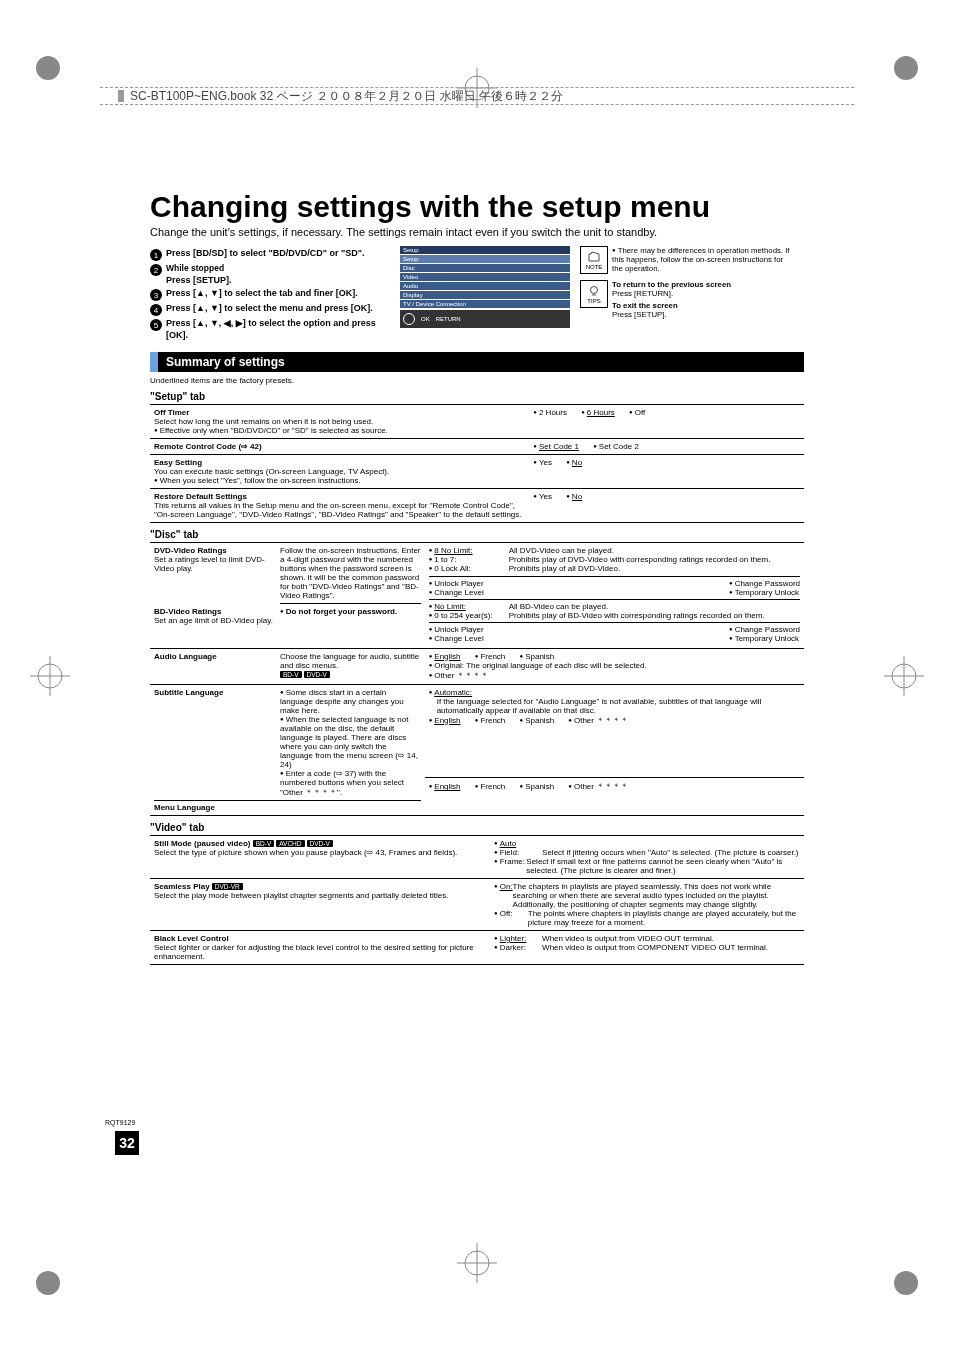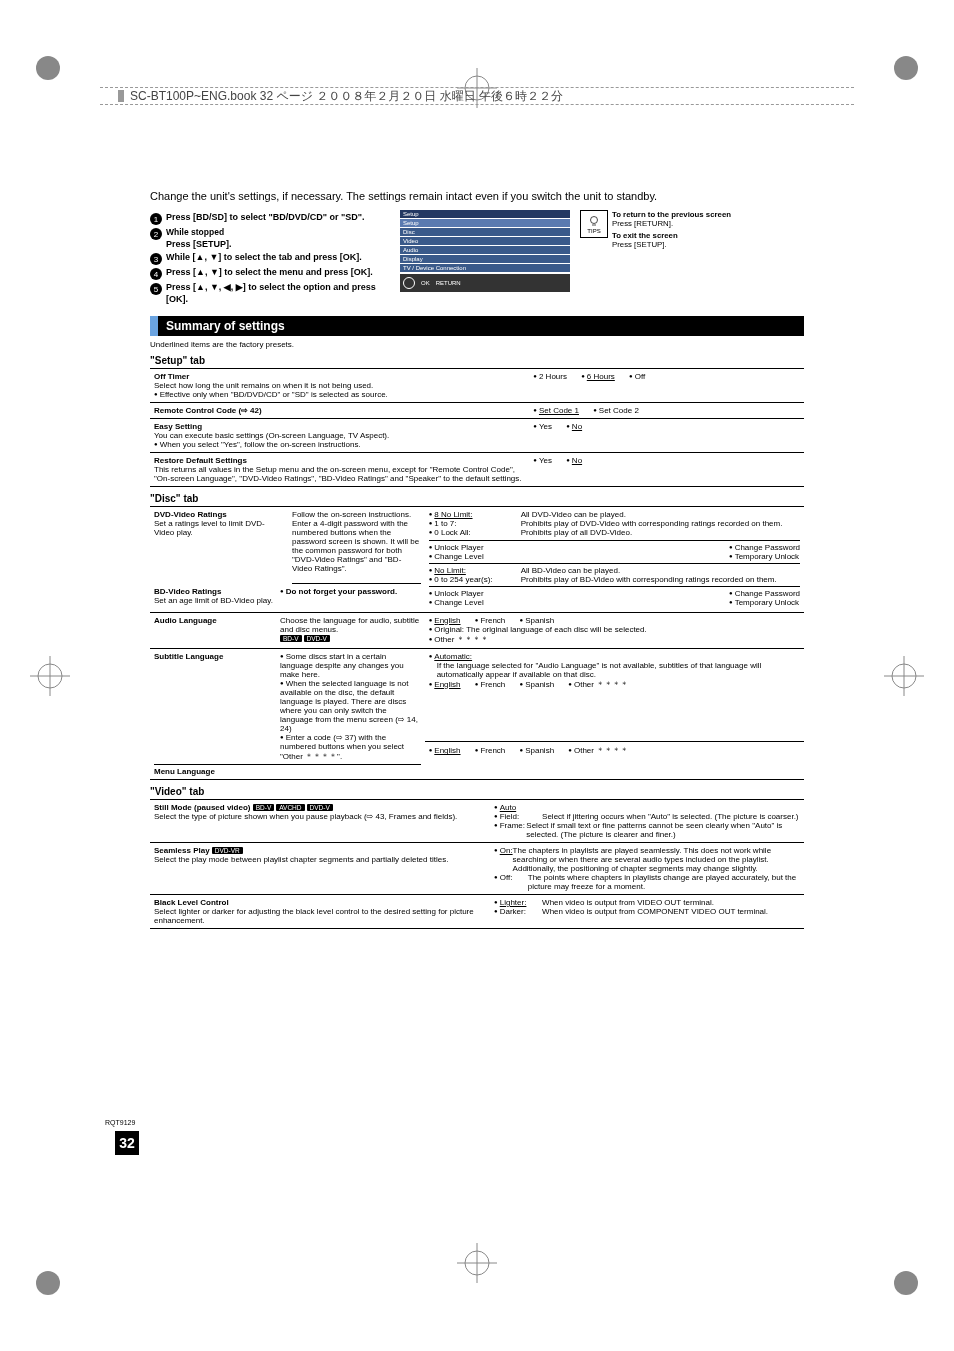--- a/index.html
+++ b/index.html
@@ -37,21 +37,21 @@
 table.settings { width:100%; border-collapse:collapse; font-size:8px;}
 table.settings td { border-top:1px solid #000; border-bottom:1px solid #000; padding:3px 4px; vertical-align:top;}
 .row-title { font-weight:bold;}
 .opts span.opt { display:inline-block; margin-right:12px;}
 .dot::before { content:'●'; font-size:6px; margin-right:2px; position:relative; top:-1px;}
 .u { text-decoration:underline;}
 .badge { display:inline-block; background:#000; color:#fff; font-size:6.5px; padding:0 3px; margin-right:2px; border-radius:1px;}
 .inner-split { display:flex;}
 .inner-split>div:first-child { width:120px; padding-right:6px;}
 .inner-split>div:last-child { flex:1;}
-.opts-grid { display:grid; grid-template-columns:80px 1fr; column-gap:12px;}
+.opts-grid { display:grid; grid-template-columns:80px 1fr; column-gap:0;}
 .opts-grid .lab { white-space:nowrap;}
 .kv { display:flex;}
 .kv .k { width:48px;}
 .sidecode { position:absolute; left:105px; bottom:225px; font-size:7px; }
 .pgnum { position:absolute; left:115px; bottom:196px; background:#000; color:#fff; width:24px; height:24px; font-size:14px; font-weight:bold; display:flex; align-items:center; justify-content:center;}
 .tri-row { display:flex; gap:12px;justify-content:space-between;}
 .cross-top { position:absolute; left:50%; top:68px; width:40px; height:40px; margin-left:-20px;}
 .cross-bot { position:absolute; left:50%; bottom:68px; width:40px; height:40px; margin-left:-20px;}
 .cross-mid { position:absolute; right:30px; top:50%; width:40px; height:40px; margin-top:-20px;}
 .cross-midl { position:absolute; left:30px; top:50%; width:40px; height:40px; margin-top:-20px;}
@@ -90,35 +90,36 @@
 <div class="cross cross-midl"><svg viewBox="0 0 40 40">
       <circle cx="20" cy="20" r="12" fill="none" stroke="#888"></circle>
       <line x1="0" y1="20" x2="40" y2="20" stroke="#888"></line>
       <line x1="20" y1="0" x2="20" y2="40" stroke="#888"></line>
     </svg></div>
 
 <div class="header-line">SC-BT100P~ENG.book  32 ページ  ２００８年２月２０日  水曜日  午後６時２２分</div>
 
 <div class="content">
 
+<h1>Changing settings with the setup menu</h1>
 <div class="sub">Change the unit's settings, if necessary. The settings remain intact even if you switch the unit to standby.</div>
 
 <div class="ops">
   <div class="ops-left">
     <div class="step">
           <div class="num">1</div>
           <div class="step-body"><b>Press [BD/SD] to select "BD/DVD/CD" or "SD".</b></div>
         </div>
     <div class="step">
           <div class="num">2</div>
           <div class="step-body"><span class="small">While stopped</span><br><b>Press [SETUP].</b></div>
         </div>
     <div class="step">
           <div class="num">3</div>
-          <div class="step-body"><b>While [▲, ▼] to select the tab and press [OK].</b></div>
+          <div class="step-body"><b>Press [▲, ▼] to select the tab and finer [OK].</b></div>
         </div>
     <div class="step">
           <div class="num">4</div>
           <div class="step-body"><b>Press [▲, ▼] to select the menu and press [OK].</b></div>
         </div>
     <div class="step">
           <div class="num">5</div>
           <div class="step-body"><b>Press [▲, ▼, ◀, ▶] to select the option and press [OK].</b></div>
         </div>
   </div>
@@ -130,20 +131,29 @@
     <div class="sb-item">Audio</div>
     <div class="sb-item">Display</div>
     <div class="sb-item">TV / Device Connection</div>
     <div class="sb-foot">
           <div class="disc"></div>
           <span>OK</span>
           <span>RETURN</span>
         </div>
   </div>
   <div class="tips-col">
+    <div class="tips-row">
+      <div class="tips-icon">
+            <svg viewBox="0 0 14 12">
+              <path d="M2 10 L2 3 L4 3 L5 1 L12 3 L12 10 Z" fill="none" stroke="#000" stroke-width="0.7"></path>
+            </svg>
+            <div class="tips-label">NOTE</div>
+          </div>
+      <div><span class="dot"></span><span>There may be differences in operation methods. If this happens, follow the on-screen instructions for the operation.</span></div>
+    </div>
     <div class="tips-row">
       <div class="tips-icon">
             <svg viewBox="0 0 14 12">
               <circle cx="7" cy="5" r="3.5" fill="none" stroke="#000" stroke-width="0.7"></circle>
               <line x1="5" y1="10" x2="9" y2="10" stroke="#000" stroke-width="0.7"></line>
             </svg>
             <div class="tips-label">TIPS</div>
           </div>
       <div>
         <div><b>To return to the previous screen</b><br><span>Press [RETURN].</span></div>
@@ -202,21 +212,21 @@
 </tbody>
     </table>
 
 <div class="tab-head">"Disc" tab</div>
 <table class="settings">
 <tbody>
         <tr>
           <td style="width:42%">
   <div class="inner-split">
     <div><span class="row-title">DVD-Video Ratings</span><br><span>Set a ratings level to limit DVD-Video play.</span></div>
-    <div style="border-bottom:1px solid #000; padding-bottom:10px;margin-left:12px;"><span>Follow the on-screen instructions. Enter a 4-digit password with the numbered buttons when the password screen is shown. It will be the common password for both "DVD-Video Ratings" and "BD-Video Ratings".</span></div>
+    <div style="border-bottom:1px solid #000; padding-bottom:3px;"><span>Follow the on-screen instructions. Enter a 4-digit password with the numbered buttons when the password screen is shown. It will be the common password for both "DVD-Video Ratings" and "BD-Video Ratings".</span></div>
   </div>
   <div class="inner-split" style="margin-top:3px;">
     <div><span class="row-title">BD-Video Ratings</span><br><span>Set an age limit of BD-Video play.</span></div>
     <div><span class="dot"></span><b>Do not forget your password.</b></div>
   </div>
 </td>
           <td>
   <div class="opts-grid" style="border-bottom:1px solid #000; padding-bottom:3px;">
     <div class="lab"><span class="dot"></span><span class="u">8 No Limit:</span></div>
               <div>All DVD-Video can be played.</div>

